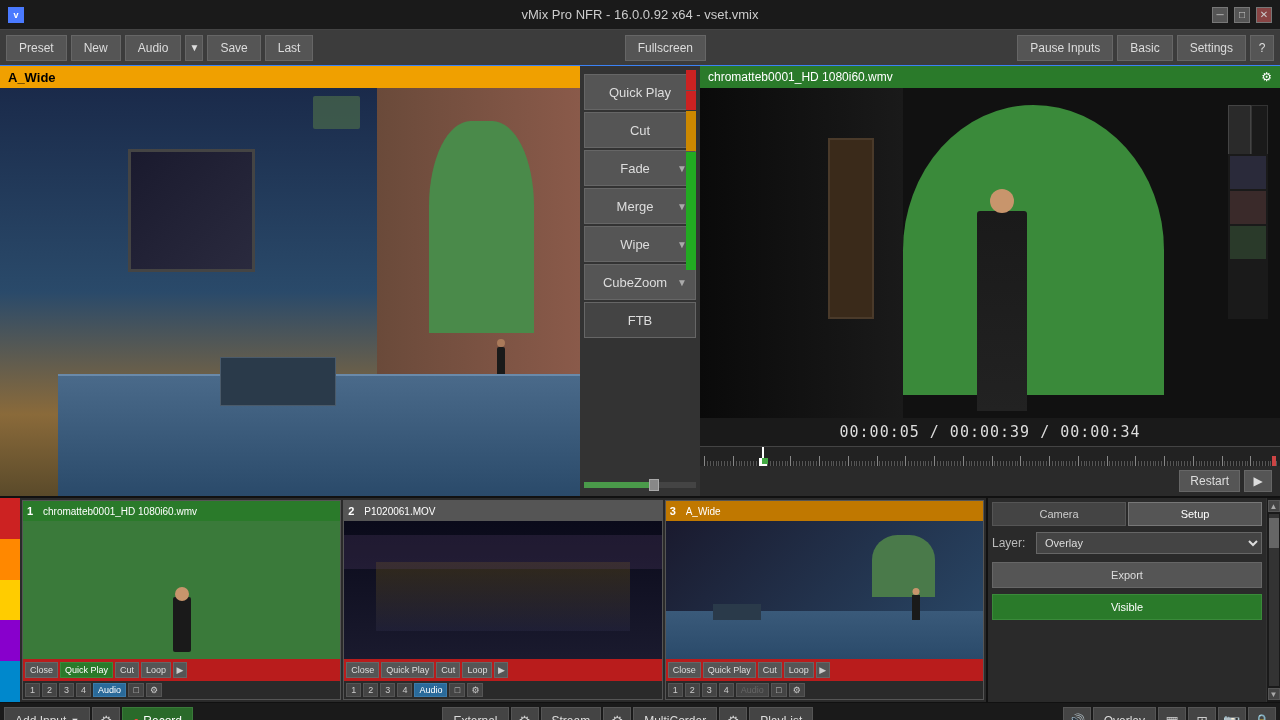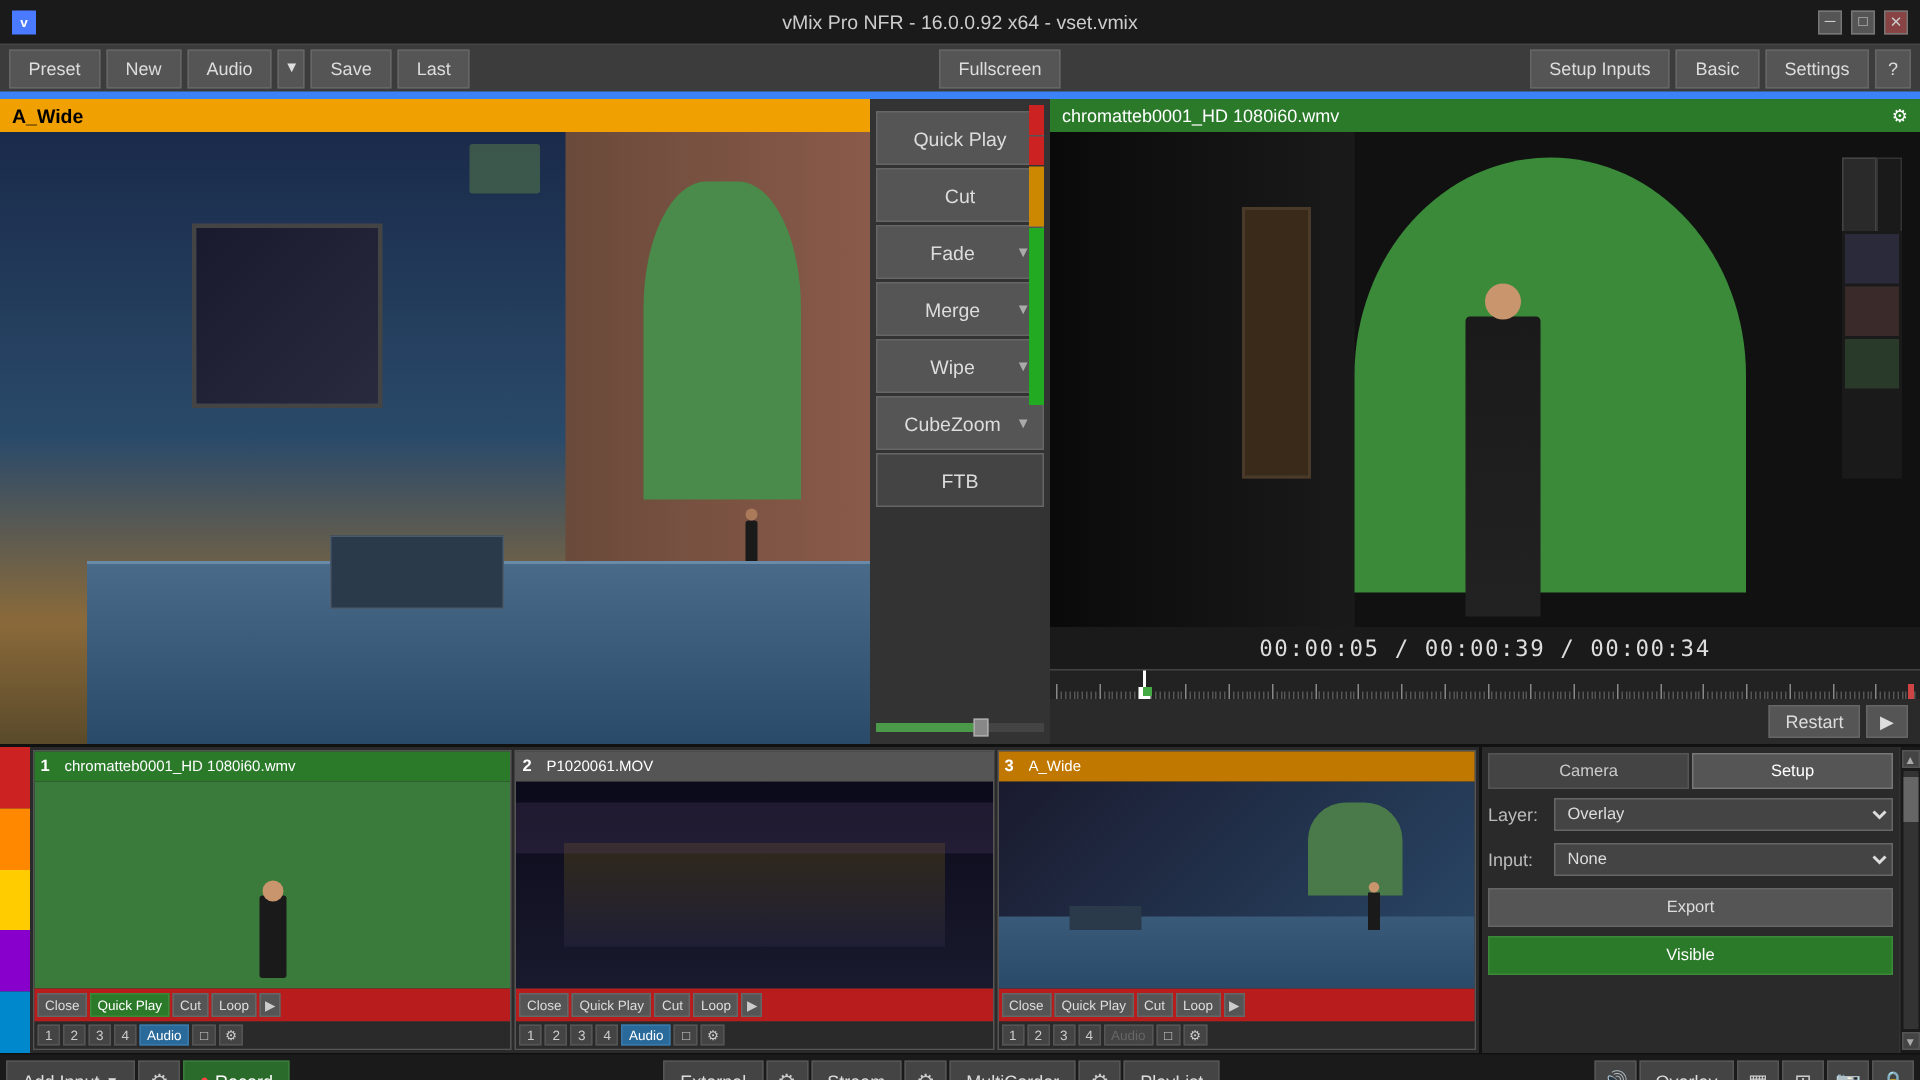--- a/index.html
+++ b/index.html
@@ -29,21 +29,21 @@
     .title-btn { width: 16px; height: 16px; background: #555; border: 1px solid #777; color: #ccc; font-size: 10px; display: flex; align-items: center; justify-content: center; cursor: pointer; }
 
     
     #toolbar {
       height: 36px;
       background: #3c3c3c;
       display: flex;
       align-items: center;
       padding: 12px 6px;
       gap: 4px;
-      border-bottom: 5px solid #3b82f6;
+      border-bottom: 1px solid #3b82f6;
     }
     .tb-btn {
       height: 26px;
       padding: 0 12px;
       background: #555;
       border: 1px solid #666;
       color: #ddd;
       cursor: pointer;
       font-size: 12px;
       display: flex;
@@ -506,21 +506,21 @@
   <button class="tb-btn">New</button>
   <button class="tb-btn">Audio</button>
   <div class="tb-btn-arrow">
       <span>▼</span>
     </div>
   <button class="tb-btn">Save</button>
   <button class="tb-btn">Last</button>
   <div class="tb-spacer"></div>
   <button class="tb-btn">Fullscreen</button>
   <div class="tb-spacer"></div>
-  <button class="tb-btn">Setup Inputs</button>
+  <button class="tb-btn">Pause Inputs</button>
   <button class="tb-btn">Basic</button>
   <button class="tb-btn">Settings</button>
   <button class="tb-btn" style="width:24px;padding:0;justify-content:center;">?</button>
 </div>
 
 <div id="main" style="display:flex;height:430px;">
 
   <div id="preview-area">
     <div id="preview-label">A_Wide</div>
     <div id="preview-video">
@@ -961,26 +961,20 @@
 
   <div id="right-panel">
     <div class="rp-tab-row">
       <button class="rp-tab">Camera</button>
       <button class="rp-tab active">Setup</button>
     </div>
     <div class="rp-row">
       <span class="rp-label">Layer:</span>
       <select class="rp-select">
         <option>Overlay</option>
-      </select>
-    </div>
-    <div class="rp-row">
-      <span class="rp-label">Input:</span>
-      <select class="rp-select">
-        <option>None</option>
       </select>
     </div>
     <button class="rp-btn full-width" style="width:100%;height:26px;margin-top:2px;">Export</button>
     <button class="rp-btn green full-width" style="width:100%;height:26px;margin-top:2px;">Visible</button>
   </div>
 
   <div id="right-scrollbar">
     <div class="scroll-arrow">▲</div>
     <div class="scroll-track">
       <div class="scroll-thumb"></div>

